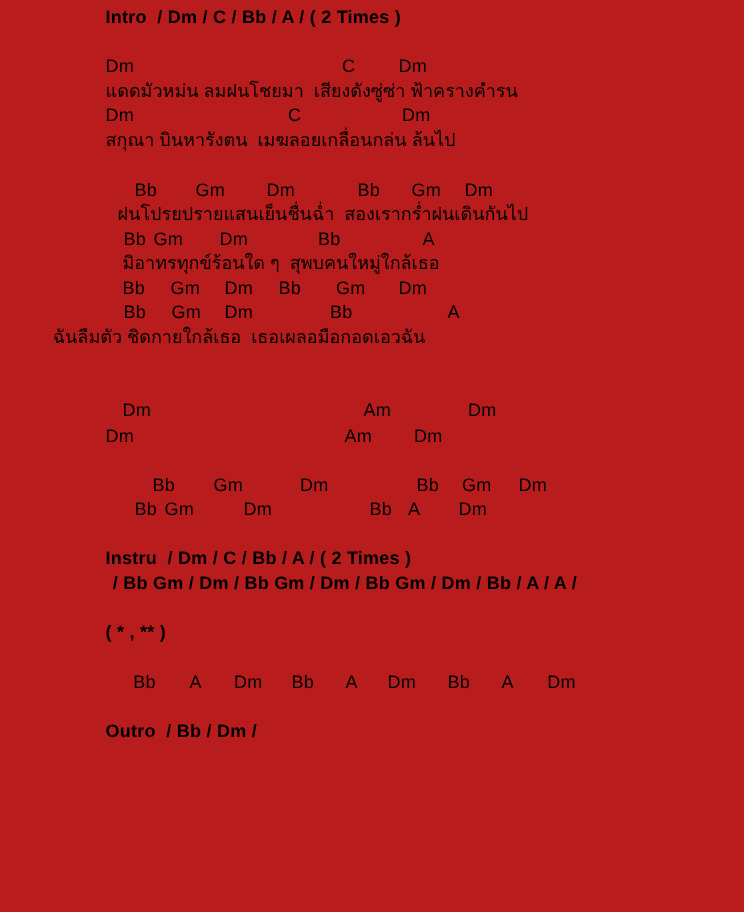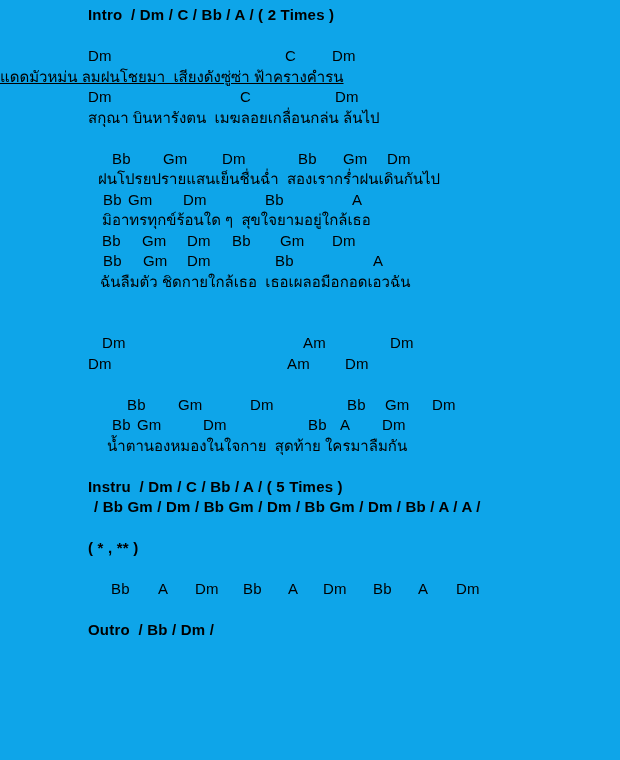--- a/index.html
+++ b/index.html
@@ -13,21 +13,21 @@
     font-family: "Liberation Sans", "DejaVu Sans", sans-serif;
     color: #000000;
   }
   .sheet {
     position: relative;
     width: 620px;
     height: 760px;
     padding-top: 5px;
     box-sizing: border-box;
     overflow: hidden;
-    background: #0ea5e9;
+    background: #b91c1c;
   }
   .line {
     position: relative;
     height: 20.5px;
     line-height: 20.5px;
     font-size: 15px;
     white-space: pre;
   }
   .line.heading {
     font-weight: bold;
@@ -45,41 +45,40 @@
     font-weight: normal;
   }
 </style>
 </head>
 <body style="background: rgb(255, 255, 255); color: rgb(0, 0, 0);">
 
 <div class="sheet" id="sheet">
     <div class="line heading" style="padding-left: 88px;">Intro  / Dm / C / Bb / A / ( 2 Times )</div>
     <div class="line blank"></div>
     <div class="line chords"><span class="chord" style="left: 88px;">Dm</span><span class="chord" style="left: 285px;">C</span><span class="chord" style="left: 332px;">Dm</span></div>
-    <div class="line lyric" style=" text-decoration: underline;">แดดมัวหม่น ลมฝนโชยมา  เสียงดังซู่ซ่า ฟ้าครางคำรน</div>
+    <div class="line lyric" style="padding-left: 88px;">แดดมัวหม่น ลมฝนโชยมา  เสียงดังซู่ซ่า ฟ้าครางคำรน</div>
     <div class="line chords"><span class="chord" style="left: 88px;">Dm</span><span class="chord" style="left: 240px;">C</span><span class="chord" style="left: 335px;">Dm</span></div>
     <div class="line lyric" style="padding-left: 88px;">สกุณา บินหารังตน  เมฆลอยเกลื่อนกล่น ล้นไป</div>
     <div class="line blank"></div>
     <div class="line chords"><span class="chord" style="left: 112px;">Bb</span><span class="chord" style="left: 163px;">Gm</span><span class="chord" style="left: 222px;">Dm</span><span class="chord" style="left: 298px;">Bb</span><span class="chord" style="left: 343px;">Gm</span><span class="chord" style="left: 387px;">Dm</span></div>
     <div class="line lyric" style="padding-left: 98px;">ฝนโปรยปรายแสนเย็นชื่นฉ่ำ  สองเรากร่ำฝนเดินกันไป</div>
     <div class="line chords"><span class="chord" style="left: 103px;">Bb</span><span class="chord" style="left: 128px;">Gm</span><span class="chord" style="left: 183px;">Dm</span><span class="chord" style="left: 265px;">Bb</span><span class="chord" style="left: 352px;">A</span></div>
-    <div class="line lyric" style="padding-left: 102px;">มิอาทรทุกข์ร้อนใด ๆ  สุขใจยามอยู่ใกล้เธอ</div>
+    <div class="line lyric" style="padding-left: 102px;">มิอาทรทุกข์ร้อนใด ๆ  สุพบคนใหมู่ใกล้เธอ</div>
     <div class="line chords"><span class="chord" style="left: 102px;">Bb</span><span class="chord" style="left: 142px;">Gm</span><span class="chord" style="left: 187px;">Dm</span><span class="chord" style="left: 232px;">Bb</span><span class="chord" style="left: 280px;">Gm</span><span class="chord" style="left: 332px;">Dm</span></div>
     <div class="line chords"><span class="chord" style="left: 103px;">Bb</span><span class="chord" style="left: 143px;">Gm</span><span class="chord" style="left: 187px;">Dm</span><span class="chord" style="left: 275px;">Bb</span><span class="chord" style="left: 373px;">A</span></div>
-    <div class="line lyric" style="padding-left: 100px;">ฉันลืมตัว ชิดกายใกล้เธอ  เธอเผลอมือกอดเอวฉัน</div>
+    <div class="line lyric" style="padding-left: 44px;">ฉันลืมตัว ชิดกายใกล้เธอ  เธอเผลอมือกอดเอวฉัน</div>
     <div class="line blank"></div>
     <div class="line blank"></div>
     <div class="line chords"><span class="chord" style="left: 102px;">Dm</span><span class="chord" style="left: 303px;">Am</span><span class="chord" style="left: 390px;">Dm</span></div>
     <div class="line chords"><span class="chord" style="left: 88px;">Dm</span><span class="chord" style="left: 287px;">Am</span><span class="chord" style="left: 345px;">Dm</span></div>
     <div class="line blank"></div>
     <div class="line chords"><span class="chord" style="left: 127px;">Bb</span><span class="chord" style="left: 178px;">Gm</span><span class="chord" style="left: 250px;">Dm</span><span class="chord" style="left: 347px;">Bb</span><span class="chord" style="left: 385px;">Gm</span><span class="chord" style="left: 432px;">Dm</span></div>
     <div class="line chords"><span class="chord" style="left: 112px;">Bb</span><span class="chord" style="left: 137px;">Gm</span><span class="chord" style="left: 203px;">Dm</span><span class="chord" style="left: 308px;">Bb</span><span class="chord" style="left: 340px;">A</span><span class="chord" style="left: 382px;">Dm</span></div>
-    <div class="line lyric" style="padding-left: 107px;">น้ำตานองหมองในใจกาย  สุดท้าย ใครมาลืมกัน</div>
     <div class="line blank"></div>
-    <div class="line heading" style="padding-left: 88px;">Instru  / Dm / C / Bb / A / ( 5 Times )</div>
+    <div class="line heading" style="padding-left: 88px;">Instru  / Dm / C / Bb / A / ( 2 Times )</div>
     <div class="line heading" style="padding-left: 94px;">/ Bb Gm / Dm / Bb Gm / Dm / Bb Gm / Dm / Bb / A / A /</div>
     <div class="line blank"></div>
     <div class="line heading" style="padding-left: 88px;">( * , ** )</div>
     <div class="line blank"></div>
     <div class="line chords"><span class="chord" style="left: 111px;">Bb</span><span class="chord" style="left: 158px;">A</span><span class="chord" style="left: 195px;">Dm</span><span class="chord" style="left: 243px;">Bb</span><span class="chord" style="left: 288px;">A</span><span class="chord" style="left: 323px;">Dm</span><span class="chord" style="left: 373px;">Bb</span><span class="chord" style="left: 418px;">A</span><span class="chord" style="left: 456px;">Dm</span></div>
     <div class="line blank"></div>
     <div class="line heading" style="padding-left: 88px;">Outro  / Bb / Dm /</div>
   </div>
 
 </body></html>

